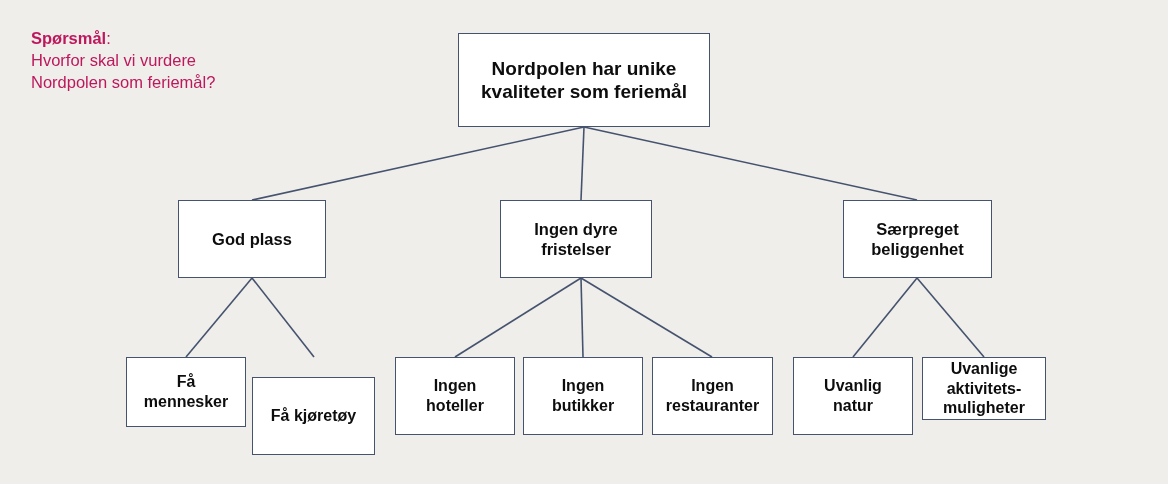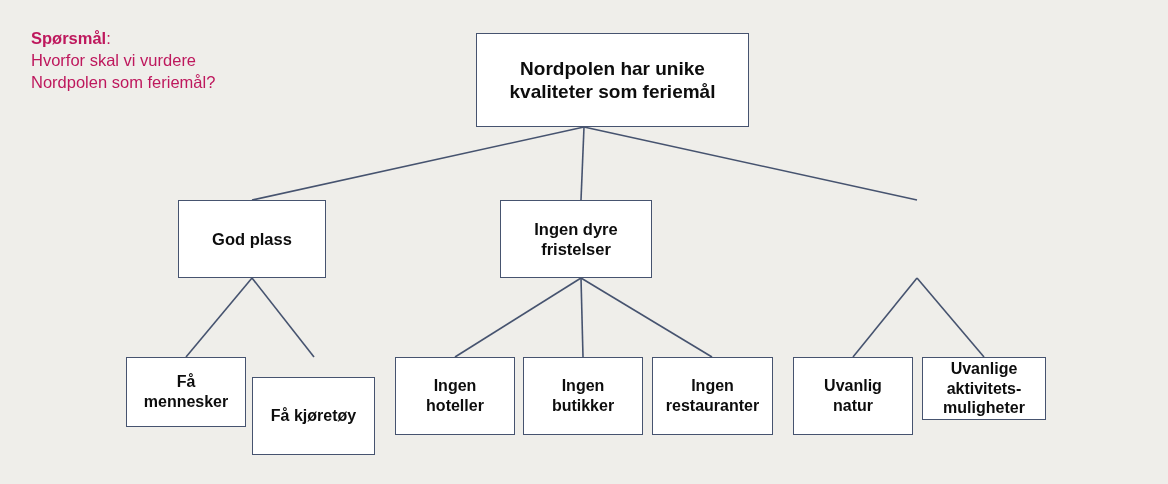--- a/index.html
+++ b/index.html
@@ -100,34 +100,38 @@
     </g>
   </svg>
 
   <div id="question-block">
     <div>
       <span class="q-label">Spørsmål</span><span class="q-sep">:</span>
     </div>
     <span class="q-body">Hvorfor skal vi vurdere Nordpolen som feriemål?</span>
   </div>
 
-  <div class="node root" style="left:458px; top:33px; width:273px; height:94px;margin-left:18px;">
+  <div class="node root" style="left:458px; top:33px; width:252px; height:94px;">
     <span class="label">Nordpolen har unike
 kvaliteter som feriemål</span>
   </div>
 
   <div class="node branch" style="left:178px; top:200px; width:148px; height:78px;">
     <span class="label">God plass</span>
   </div>
 
   <div class="node branch" style="left:500px; top:200px; width:152px; height:78px;">
     <span class="label">Ingen dyre
 fristelser</span>
   </div>
 
+  <div class="node branch" style="left:843px; top:200px; width:149px; height:78px;">
+    <span class="label">Særpreget
+beliggenhet</span>
+  </div>
 
   <div class="node leaf" style="left:126px; top:357px; width:120px; height:70px;">
     <span class="label">Få
 mennesker</span>
   </div>
 
   <div class="node leaf" style="left:252px; top:377px; width:123px; height:78px;">
     <span class="label">Få kjøretøy</span>
   </div>
 

